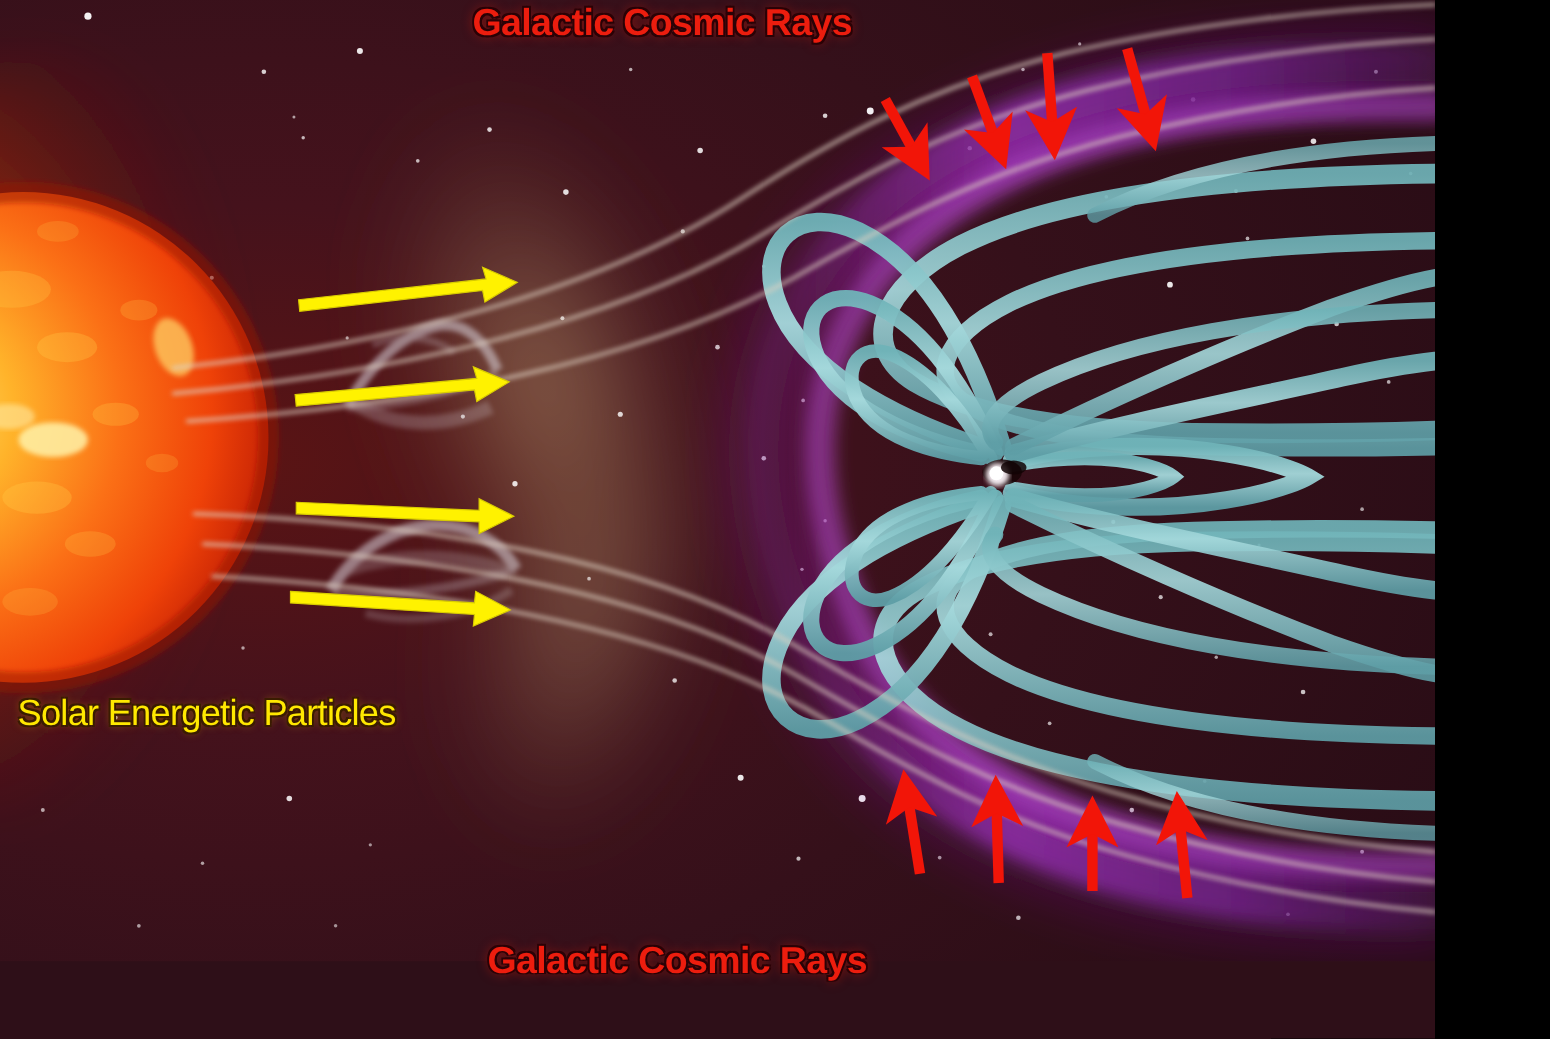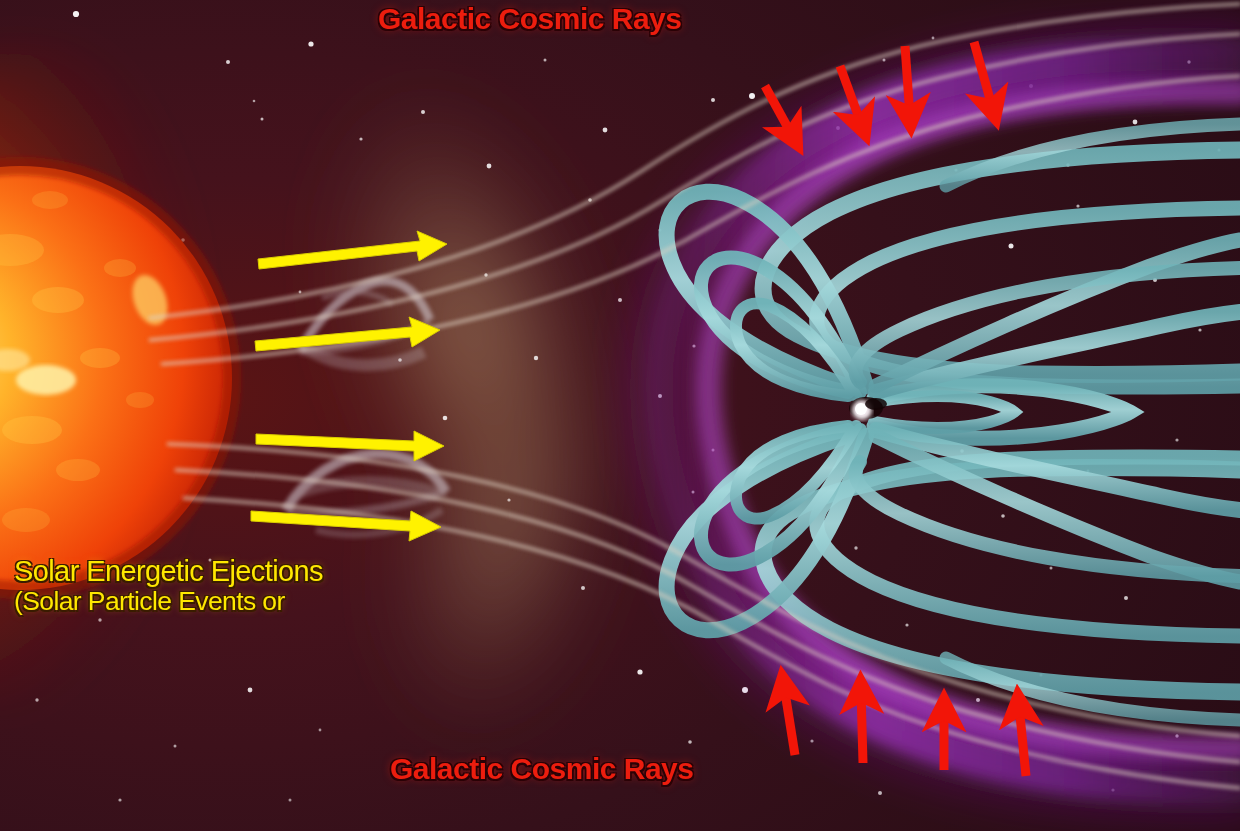--- a/index.html
+++ b/index.html
@@ -1,21 +1,21 @@
 <!DOCTYPE html>
 <html><head>
 <meta charset="utf-8">
 <style>
   html, body {
     margin: 0; padding: 0;
     background: #000;
   }
   #scene {
     position: relative;
-    width: 1240px;
+    width: 1148px;
     height: 831px;
     overflow: hidden;
     background: #2e0f18;
     font-family: "Liberation Sans", sans-serif;
   }
   .layer { position: absolute; inset: 0; }
   svg.layer { display: block; }
 
   
   .label {
@@ -357,17 +357,16 @@
       <path d="M944,770 L944,709"></path>
       <path d="M1026,776 L1019,705"></path>
     </g>
   </svg>
 
   <div class="label gcr-label" id="gcr-top">Galactic Cosmic Rays</div>
 
   <div class="label gcr-label" id="gcr-bottom">Galactic Cosmic Rays</div>
 
   <div id="sep-block">
-    <div class="sep-line l1">Solar Energetic Ejections</div>
-    <div class="sep-line l2">(Solar Particle Events or</div>
+    <div class="sep-line l1">Solar Energetic Particles</div>
   </div>
 
 </div>
 
 </body></html>

